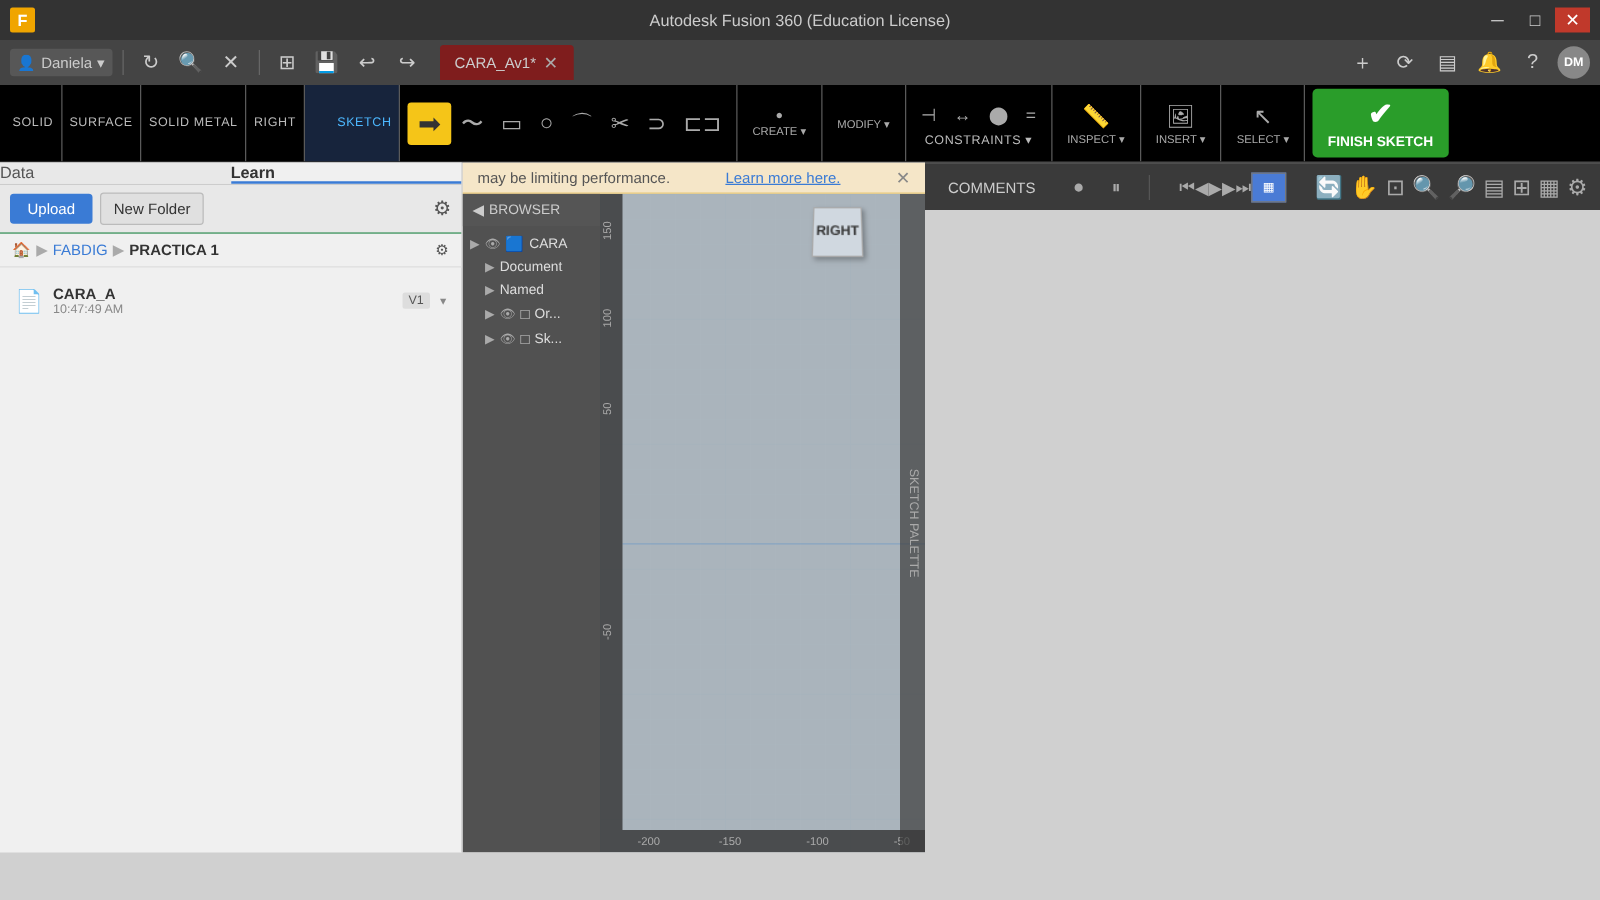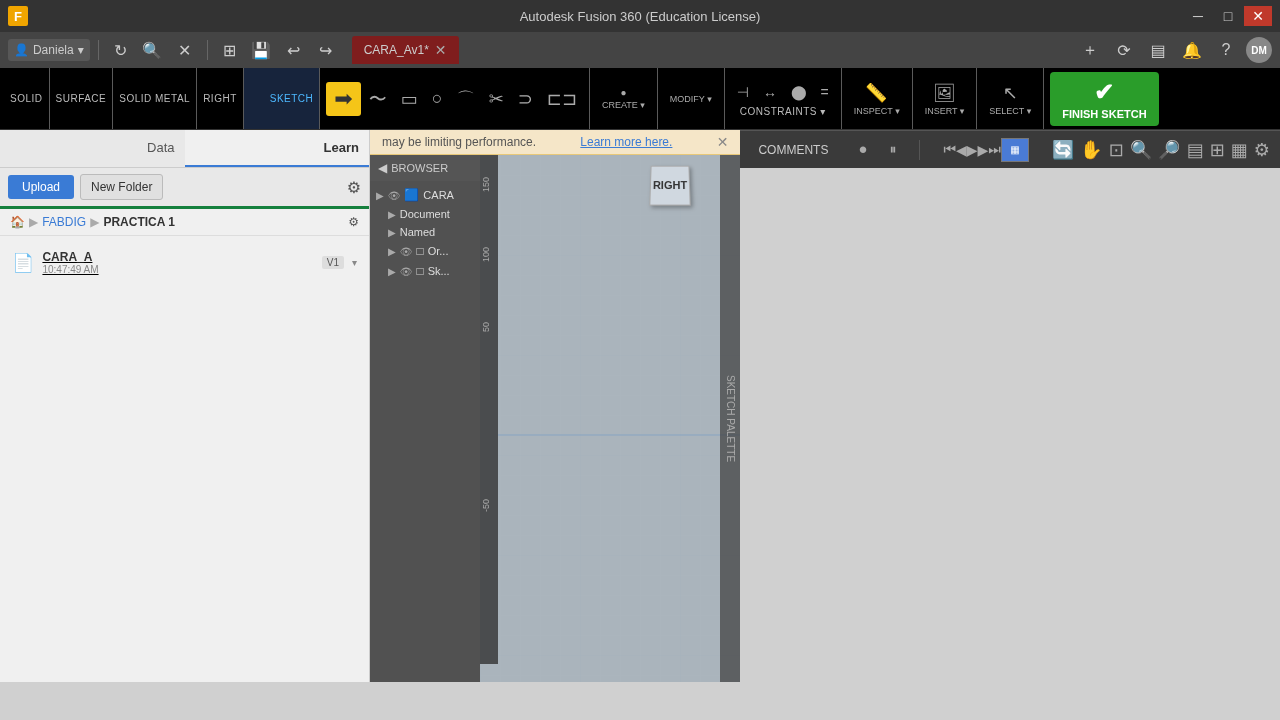--- a/index.html
+++ b/index.html
@@ -159,40 +159,40 @@
       width: 370px;
       background: #f0f0f0;
       display: flex; flex-direction: column;
       border-right: 1px solid #ccc;
     }
     #panel-tabs {
       display: flex;
       border-bottom: 1px solid #ccc;
     }
     .panel-tab {
-      flex: 1; padding: 10px;
-      text-align: right;
+      flex: 1; 
+      text-align: left;
       cursor: pointer;
       font-size: 13px;
       color: #555;
       background: #e8e8e8;
       border-bottom: 2px solid transparent;
     }
     .panel-tab.active {
       background: #f0f0f0;
       border-bottom: 2px solid #3a7bd5;
       color: #333;
       font-weight: bold;
     }
     #panel-actions {
       display: flex; align-items: center;
       padding: 6px 8px;
       gap: 6px;
       background: #e8e8e8;
-      border-bottom: 3px solid #15803d;
+      border-bottom: 1px solid #15803d;
     }
     .upload-btn {
       background: #3a7bd5;
       color: white;
       border: none;
       padding: 5px 14px;
       border-radius: 3px;
       cursor: pointer;
       font-size: 12px;
     }
@@ -223,21 +223,21 @@
     .bc-current { color: #333; font-weight: bold; }
     #file-list { flex: 1; overflow-y: auto; padding: 6px; }
     .file-item {
       display: flex; align-items: center;
       padding: 8px 6px;
       border-radius: 3px;
       cursor: pointer;
       gap: 8px;
     }
     .file-icon { font-size: 18px; color: #888; }
-    .file-info { flex: 1; text-decoration: underline; }
+    .file-info { flex: 1; }
     .file-name { font-size: 12px; font-weight: bold; color: #333; }
     .file-time { font-size: 10px; color: #888; }
     .file-version {
       font-size: 10px; color: #555;
       background: #ddd; padding: 1px 5px; border-radius: 2px;
     }
 
     
     #viewport {
       flex: 1;
@@ -600,20 +600,32 @@
             <span class="b-arrow">▶</span>
             <span class="b-eye">👁</span>
             <span class="b-cube">□</span>
             <span class="b-label">Sk...</span>
           </div>
         </div>
       </div>
 
       <div id="grid-canvas">
 
+        <div style="position:absolute;bottom:0;left:0;right:0;height:18px;background:rgba(50,50,50,0.8);z-index:4;">
+          <svg width="100%" height="18">
+            <g fill="#aaa" font-size="9">
+              <text x="30" y="12">-200</text>
+              <text x="95" y="12">-150</text>
+              <text x="165" y="12">-100</text>
+              <text x="235" y="12">-50</text>
+              <text x="315" y="12">0</text>
+              <text x="375" y="12">50</text>
+            </g>
+          </svg>
+        </div>
 
         <div style="position:absolute;top:0;left:0;width:18px;bottom:18px;background:rgba(50,50,50,0.8);z-index:4;">
           <svg height="100%" width="18">
             <g fill="#aaa" font-size="9">
               <text x="2" y="30" transform="rotate(-90 9 30)">150</text>
               <text x="2" y="100" transform="rotate(-90 9 100)">100</text>
               <text x="2" y="170" transform="rotate(-90 9 170)">50</text>
               <text x="2" y="350" transform="rotate(-90 9 350)">-50</text>
             </g>
           </svg>

